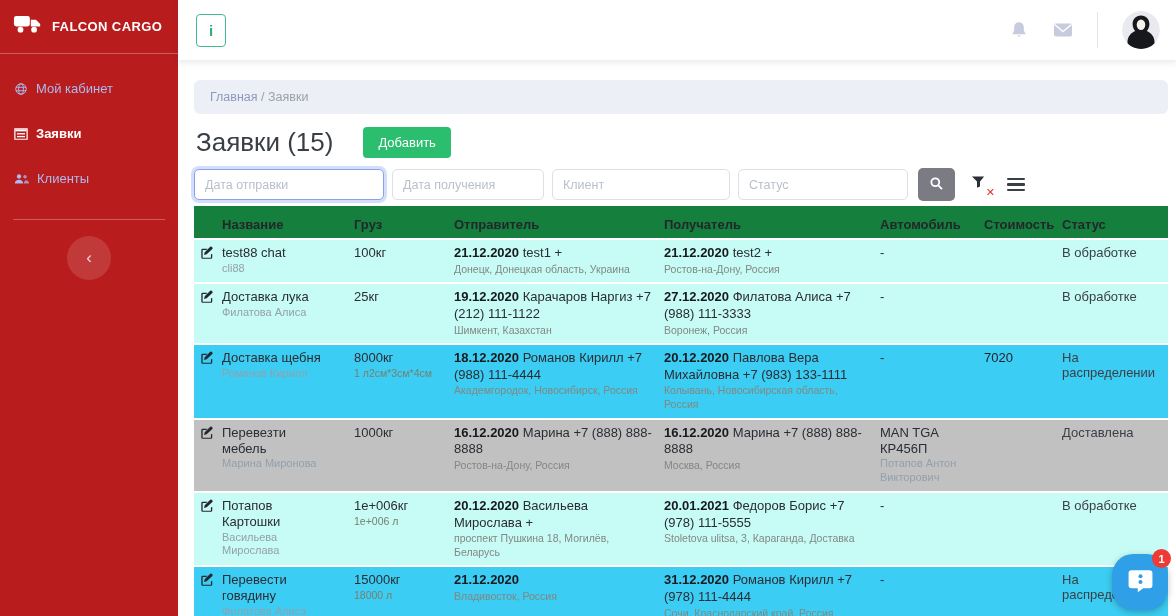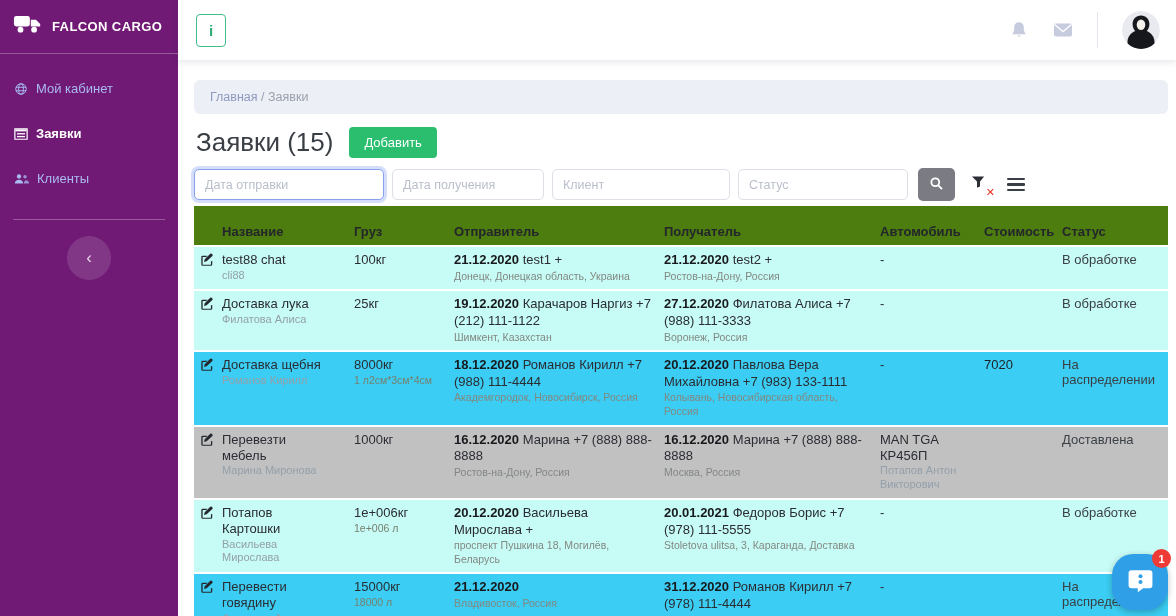--- a/index.html
+++ b/index.html
@@ -1,21 +1,21 @@
 <!DOCTYPE html>
 <html><head>
 <meta charset="utf-8">
 <style>
   * { margin:0; padding:0; box-sizing:border-box; }
   html,body { width:1176px; height:616px; overflow:hidden;
     font-family:"Liberation Sans","DejaVu Sans",sans-serif; background:#fff; }
   .app { position:relative; display:flex; width:1176px; height:616px; }
 
   
-  .sidebar { width:178px; flex:none; background:#701a75; color:#fff; display:flex; flex-direction:column; }
+  .sidebar { width:178px; flex:none; background:#b91c1c; color:#fff; display:flex; flex-direction:column; }
   .logo-row { height:54px; display:flex; align-items:center; gap:9px; padding:0 13px;
     border-bottom:1px solid rgba(255,255,255,.28); }
   .logo-text { font-size:13px; font-weight:bold; letter-spacing:.4px; white-space:nowrap; }
   .nav { padding:16px 0 4px; }
   .nav-item { display:flex; align-items:center; gap:8px; padding:11px 14px; margin-bottom:8px;
     color:#aabbf0; font-size:13px; cursor:pointer; }
   .nav-item.active { color:#fff; font-weight:bold; }
   .nav-item .ic { display:flex; align-items:center; }
   .sidebar-divider { border-top:1px solid rgba(255,255,255,.28); margin:10px 13px 0; }
   .collapse-btn { width:44px; height:44px; border-radius:50%; background:rgba(255,255,255,.13);
@@ -32,21 +32,21 @@
   .tb-icon { display:flex; align-items:center; cursor:pointer; }
   .topbar-divider { width:1px; height:36px; background:#e4e6ee; }
   .avatar { width:38px; height:38px; border-radius:50%; overflow:hidden; cursor:pointer; }
 
   .content { flex:1; padding:20px 8px 0 16px; overflow:hidden; }
 
   .breadcrumb { background:#edeff6; border-radius:6px; padding:10px 16px; font-size:12.5px;
     color:#9aa0ac; margin-bottom:13px; }
   .breadcrumb .home { color:#8d99c0; }
 
-  .title-row { display:flex; align-items:center; gap:16px; margin:0 0 10px 2px; }
+  .title-row { display:flex; align-items:center; gap:30px; margin:0 0 10px 2px; }
   .page-title { font-size:26px; font-weight:400; color:#3a3e45; }
   .add-btn { background:#2abe6e; color:#fff; border:none; border-radius:4px; font-size:13px;
     padding:8px 15px; cursor:pointer; }
 
   .filter-row { display:flex; align-items:center; gap:8px; margin-bottom:5px; }
   .filter-row input { height:31px; border:1px solid #dcdfe6; border-radius:5px; padding:0 10px;
     font-size:12.5px; color:#555; outline:none; font-family:inherit; }
   .filter-row input::placeholder { color:#b9bfca; }
   .inp-datefrom { width:190px; border-color:#86a2ee !important;
     box-shadow:0 0 0 3px rgba(100,135,240,.28); }
@@ -54,22 +54,22 @@
   .search-btn { width:37px; height:33px; background:#7b7c83; border:none; border-radius:5px;
     display:flex; align-items:center; justify-content:center; cursor:pointer; margin-left:2px; }
   .filter-clear { position:relative; width:22px; height:20px; margin-left:8px; cursor:pointer; }
   .filter-clear .x { position:absolute; right:-2px; bottom:-4px; color:#e33226; font-size:11px;
     font-weight:bold; }
   .menu-btn { display:flex; flex-direction:column; gap:3px; margin-left:6px; cursor:pointer; }
   .menu-btn span { display:block; width:18px; height:2.6px; background:#3a3f45; border-radius:1px; }
 
   
   .table { --cols:28px 132px 100px 210px 216px 104px 78px 1fr; font-size:13px; }
-  .thead { display:grid; grid-template-columns:var(--cols); background:#4d7c0f; color:#23262b;
-    font-weight:bold; padding:18px 0 6px; }
+  .thead { display:grid; grid-template-columns:var(--cols); background:#15803d; color:#23262b;
+    font-weight:bold; padding:11px 0 6px; }
   .thead > div { padding-right:6px; }
   .row { display:grid; grid-template-columns:var(--cols); margin-top:2px; padding:5px 0 6px;
     cursor:pointer; }
   .row.light { background:#c7fbf5; }
   .row.bright { background:#3bcdf3; }
   .row.gray { background:#c1c1c1; }
   .rows .row:nth-child(1){min-height:42px} .rows .row:nth-child(2){min-height:50px}
   .rows .row:nth-child(3){min-height:52px} .rows .row:nth-child(4){min-height:62px}
   .rows .row:nth-child(5){min-height:52px} .rows .row:nth-child(6){min-height:52px}
   .rows .row:nth-child(7){min-height:54px}

